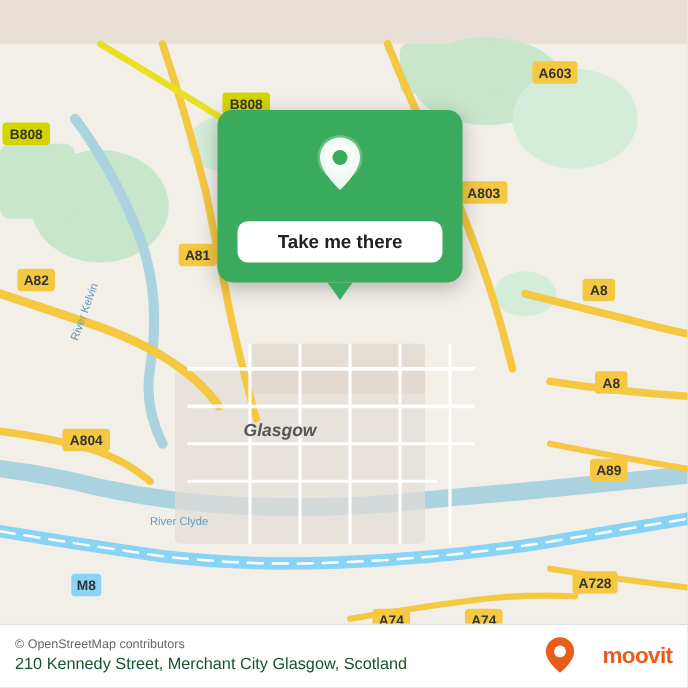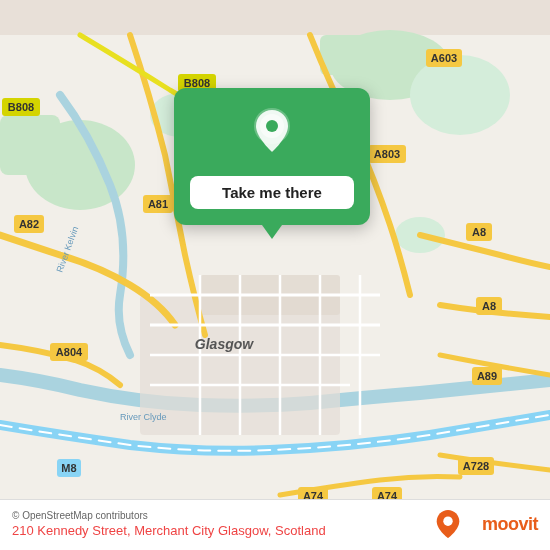--- a/index.html
+++ b/index.html
@@ -85,21 +85,21 @@
     }
 
     #attribution-text {
       font-size: 10px;
       color: #666;
       margin-bottom: 2px;
     }
 
     #address-text {
       font-size: 13px;
-      color: #ef4444;
+      color: #14532d;
       font-weight: 400;
     }
 
     #moovit-logo {
       display: flex;
       align-items: center;
       gap: 20px;
     }
 
     #moovit-pin {

